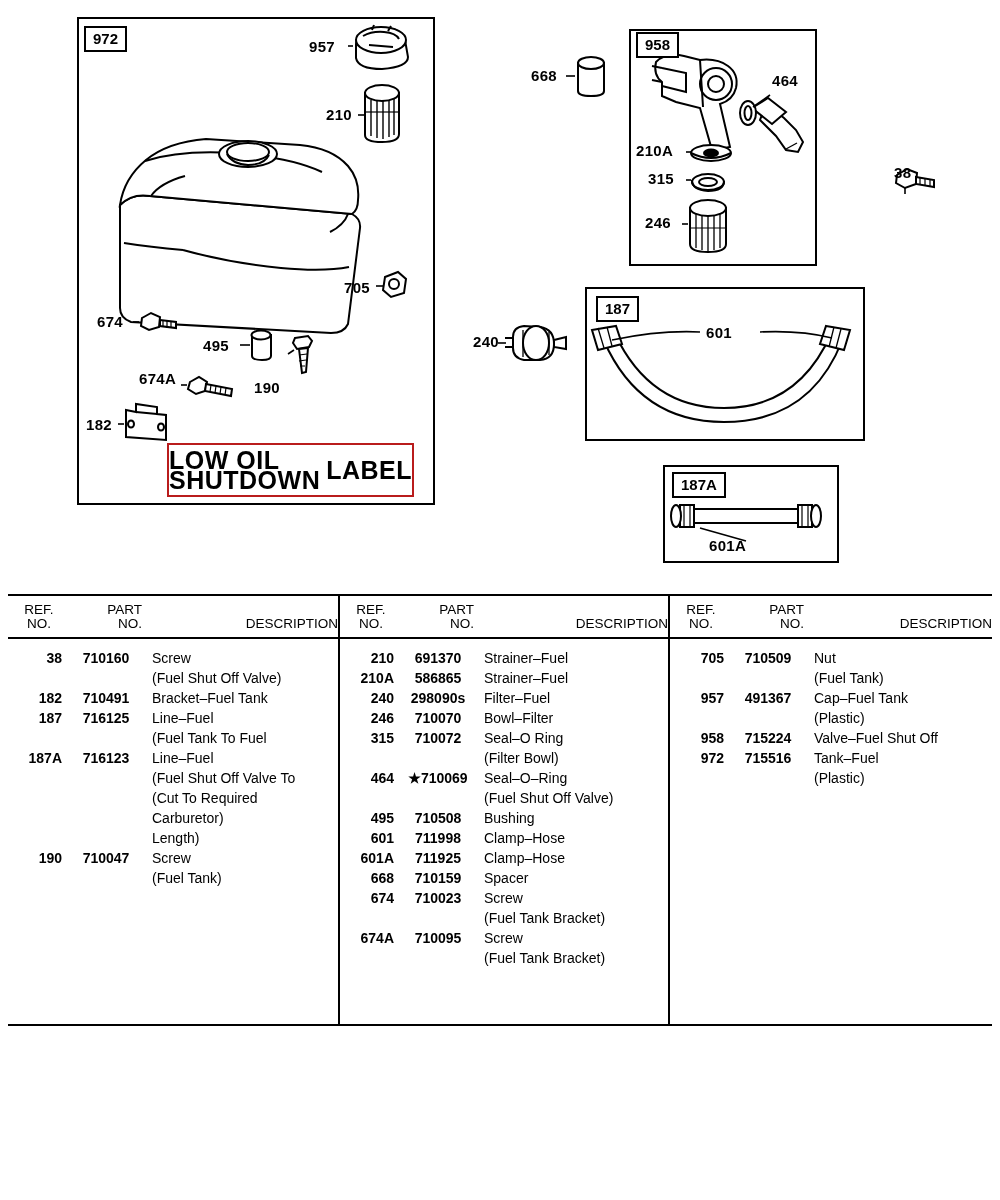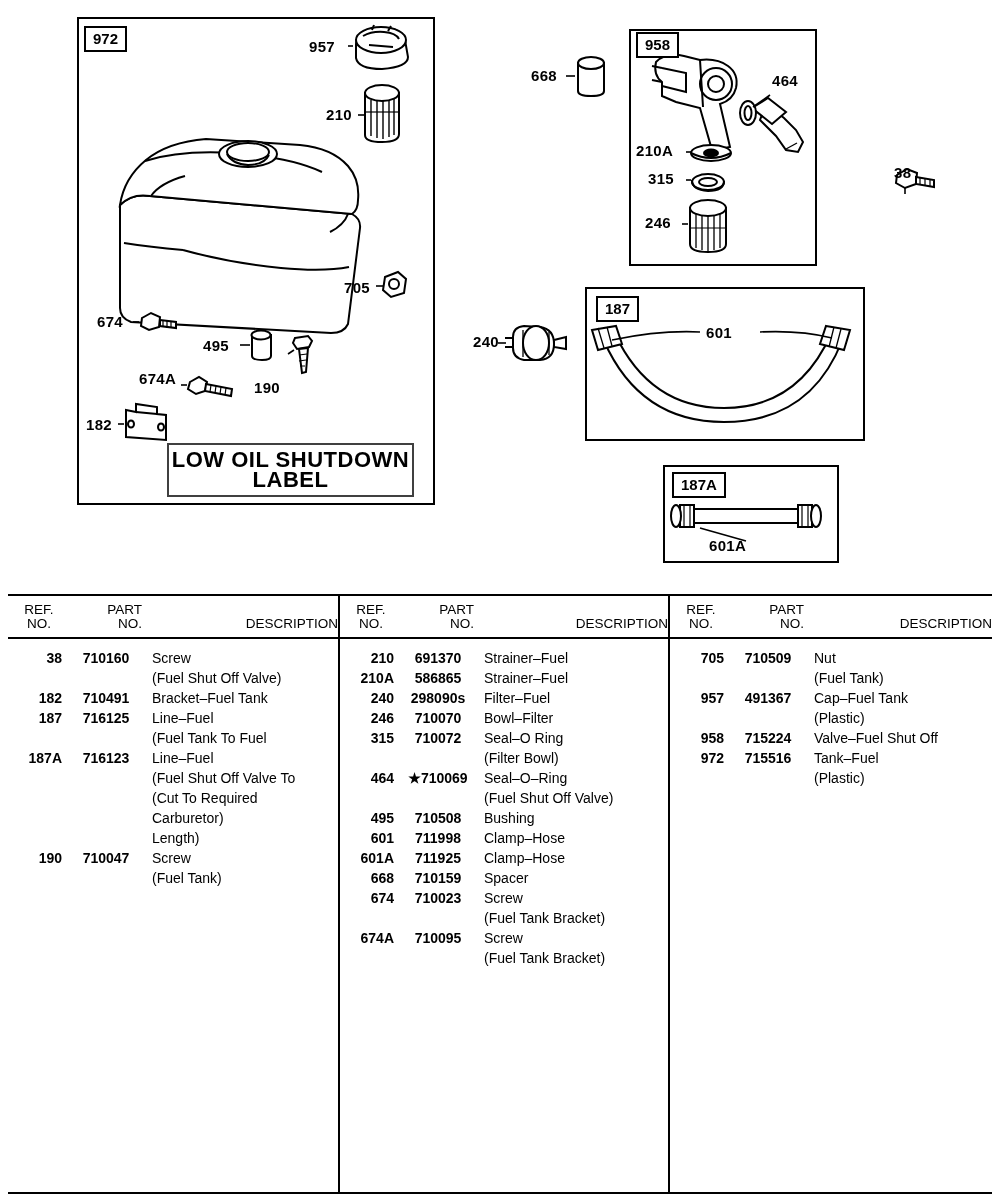--- a/index.html
+++ b/index.html
@@ -40,39 +40,39 @@
     left: 0; top: 0;
     width: 1000px; height: 585px;
   }
   #illus svg { position: absolute; left: 0; top: 0; }
 
   
   #low-oil-box {
     position: absolute;
     left: 167px; top: 443px;
     width: 243px; height: 50px;
-    border: 2px solid #404040;
+    border: 2px solid #b91c1c;
     background: #fff;
     display: flex;
-    flex-direction: column;
+    flex-direction: row;
     align-items: center;
     justify-content: center;
     font-weight: bold;
-    font-size: 22px;
+    font-size: 25px;
     line-height: 20px;
     letter-spacing: 0.5px;
   }
 
   
   #tables {
     position: absolute;
     left: 8px;
     top: 594px;
     width: 984px;
-    height: 600px;
+    height: 432px;
     border-top: 2px solid #000;
     border-bottom: 2px solid #000;
     box-sizing: border-box;
     display: flex;
   }
   .tcol {
     position: relative;
     box-sizing: border-box;
     padding: 0;
   }

